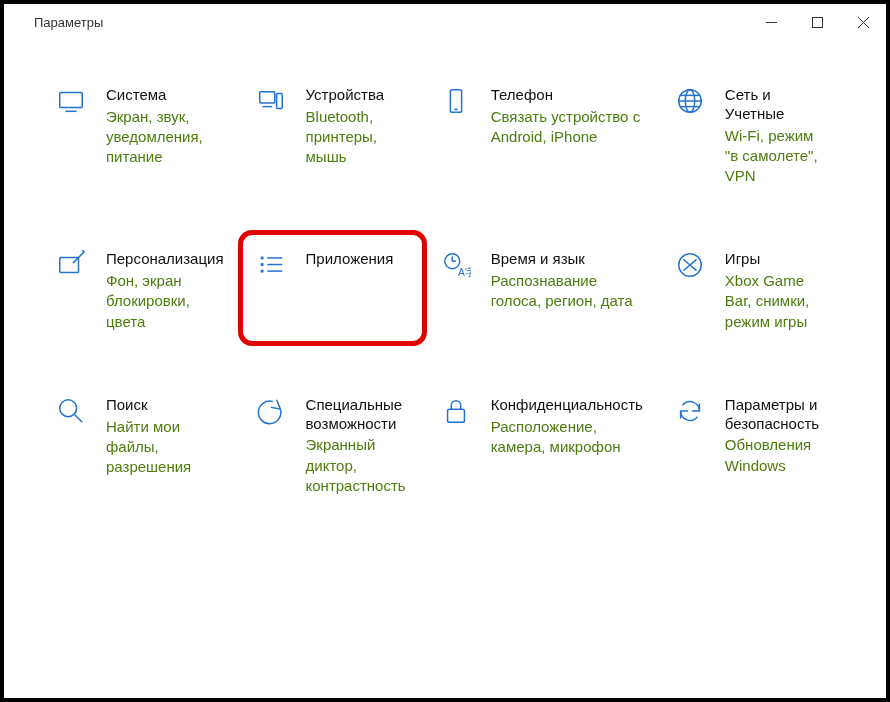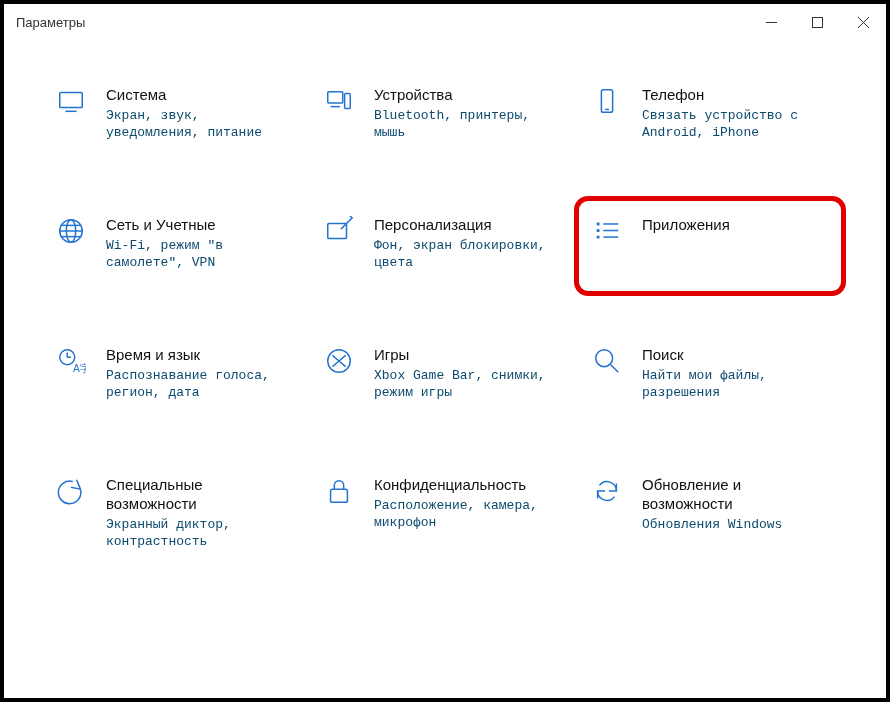--- a/index.html
+++ b/index.html
@@ -6,58 +6,58 @@
   body { font-family: "Segoe UI", -apple-system, sans-serif; background: #fff; }
   .window {
     width: 890px; height: 702px;
     border: 4px solid #000;
     background: #fff;
     display: flex; flex-direction: column;
   }
   .titlebar {
     height: 36px;
     display: flex; align-items: center;
-    padding-left: 12px;
+    padding-left: 30px;
     font-size: 13px; color: #333;
   }
   .title-controls {
     margin-left: auto; display: flex;
   }
   .title-btn {
     width: 46px; height: 36px;
     display: flex; align-items: center; justify-content: center;
     color: #333;
   }
   .content {
     flex: 1;
     padding: 40px 44px 20px 44px;
     overflow: auto;
   }
   .grid {
     display: grid;
-    grid-template-columns: repeat(3, 1fr);
+    grid-template-columns: repeat(4, 1fr);
     column-gap: 10px;
     row-gap: 52px;
   }
   .tile {
     display: flex;
     gap: 18px;
     min-height: 78px;
     padding: 6px 6px;
     position: relative;
   }
   .tile-icon {
     width: 34px; flex-shrink: 0;
     display: flex; justify-content: center;
     color: #7f1d1d;
   }
   .tile-icon svg { width: 30px; height: 30px; stroke: #2373d0; fill: none; stroke-width: 1.6; }
   .tile-text { flex: 1; padding-right: 8px; }
   .tile-title { font-size: 15px; color: #111; line-height: 1.25; margin-bottom: 2px; }
-  .tile-desc { font-size: 13px; color: #0c4a6e; line-height: 1.35; font-family: Liberation Mono, monospace; }
+  .tile-desc { font-size: 15px; color: #4d7c0f; line-height: 1.35; }
   .highlight {
     position: absolute;
     top: -14px; left: -10px; right: -4px; bottom: -8px;
     border: 5px solid #e00000;
     border-radius: 14px;
     pointer-events: none;
   }
 </style>
 </head>
 <body>
@@ -246,20 +246,20 @@
       <div class="tile">
         <div class="tile-icon">
           <svg viewBox="0 0 32 32">
               <path d="M8 10 A10 10 0 0 1 26 16"></path>
               <polyline points="26,8 26,16 18,16"></polyline>
               <path d="M24 22 A10 10 0 0 1 6 16"></path>
               <polyline points="6,24 6,16 14,16"></polyline>
             </svg>
         </div>
         <div class="tile-text">
-          <div class="tile-title">Обновление и возможности</div>
+          <div class="tile-title">Параметры и безопасность</div>
           <div class="tile-desc">Обновления Windows</div>
         </div>
       </div>
 
     </div>
   </div>
 </div>
 
 </body></html>

